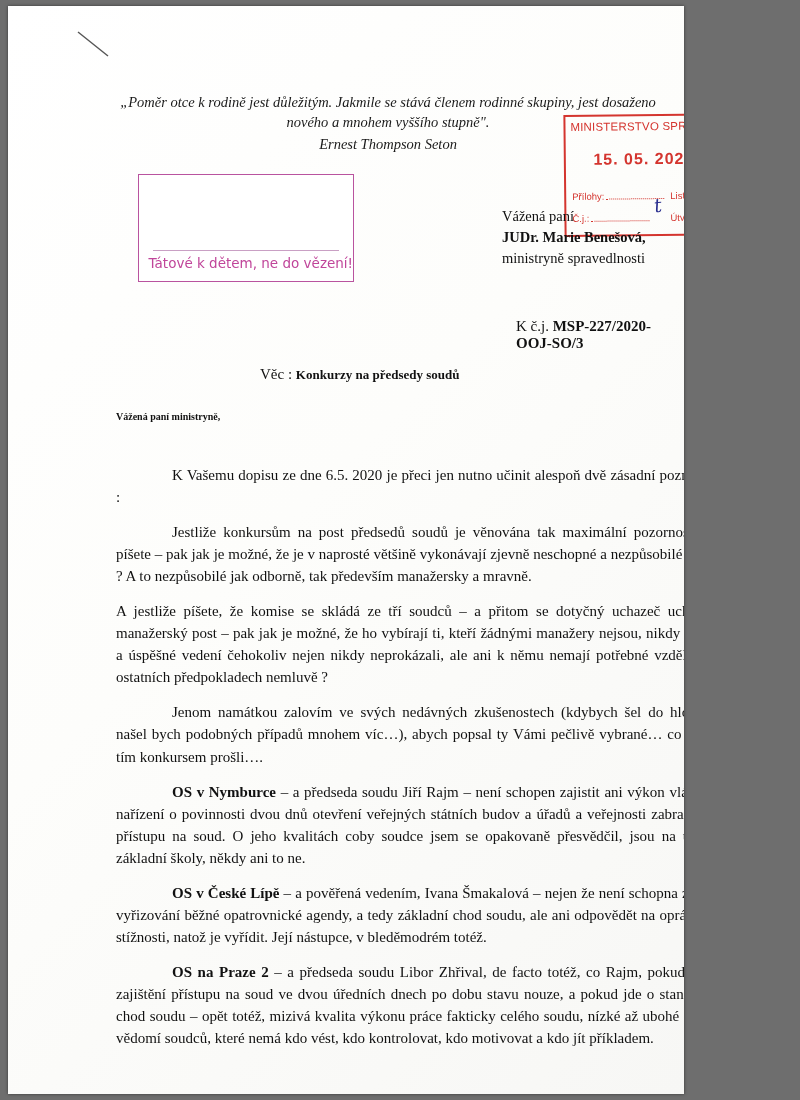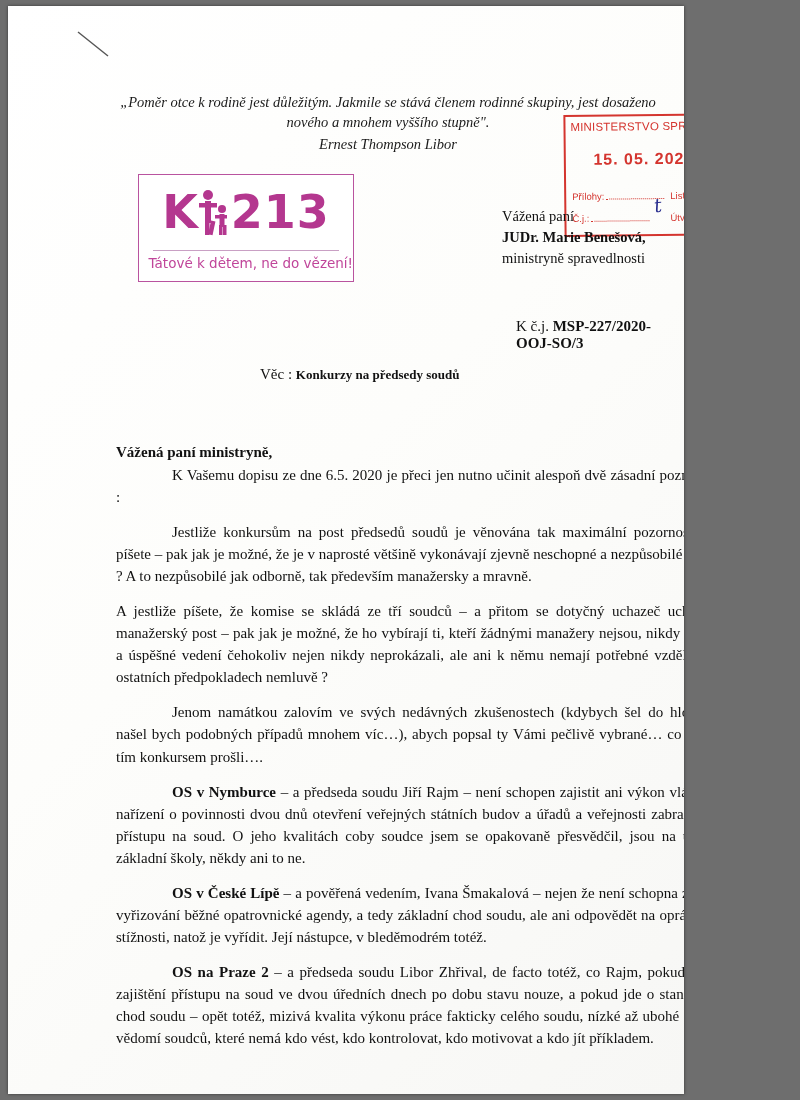--- a/index.html
+++ b/index.html
@@ -211,23 +211,23 @@
   .subject .vec { font-size: 15px; }
   .subject .title {
     font-weight: bold;
     font-size: 13px;
   }
 
   
   .salutation {
     position: absolute;
     left: 108px;
-    top: 438px;
+    top: 405px;
     font-weight: bold;
-    font-size: 15px;
+    font-size: 10px;
     color: #111;
   }
   .body {
     position: absolute;
     left: 108px;
     top: 458px;
     width: 606px;
     font-size: 15px;
     line-height: 1.47;
     color: #111;
@@ -257,38 +257,24 @@
 
   <svg class="corner-staple" viewBox="0 0 40 32">
     <line x1="4" y1="4" x2="34" y2="28" stroke="#555" stroke-width="1.4"></line>
   </svg>
 
   <div class="content">
 
     <div class="quote">
       <span class="line1">„Poměr otce k rodině jest důležitým. Jakmile se stává členem rodinné skupiny, jest dosaženo</span>
       <span class="line2">nového a mnohem vyššího stupně".</span>
-      <span class="author">Ernest Thompson Libor</span>
+      <span class="author">Ernest Thompson Seton</span>
     </div>
 
     <div class="logo-box">
-      <div class="logo-main">
-        <span class="k">K</span><span class="logo-fig"><svg width="34" height="48" viewBox="0 0 34 48">
-          <circle cx="11" cy="7" r="5" fill="#b4378f"></circle>
-          <rect x="8" y="13" width="6" height="22" fill="#b4378f"></rect>
-          <rect x="2" y="15" width="18" height="4.5" fill="#b4378f"></rect>
-          <rect x="8" y="33" width="4.5" height="14" fill="#b4378f"></rect>
-          <rect x="14" y="33" width="4.5" height="14" fill="#b4378f" transform="rotate(12 16 33)"></rect>
-          <circle cx="25" cy="21" r="4" fill="#b4378f"></circle>
-          <rect x="22.5" y="26" width="5" height="13" fill="#b4378f"></rect>
-          <rect x="18" y="27" width="12" height="3.5" fill="#b4378f"></rect>
-          <rect x="22" y="37" width="3.5" height="10" fill="#b4378f"></rect>
-          <rect x="26" y="37" width="3.5" height="10" fill="#b4378f"></rect>
-        </svg></span><span>213</span>
-      </div>
       <div class="logo-rule"></div>
       <div class="logo-sub">Tátové k dětem, ne do vězení!</div>
     </div>
 
     <div class="stamp">
       <div class="s-title">MINISTERSTVO SPRAVEDLNOSTI</div>
       <div class="s-num">(4</div>
       <div class="s-date">15. 05. 2020</div>
       <div class="s-row s-prilohy"><span>Přílohy:</span><span class="dots"></span></div>
       <div class="s-row s-listy"><span>Listy:</span><span class="dots-sm"></span></div>

